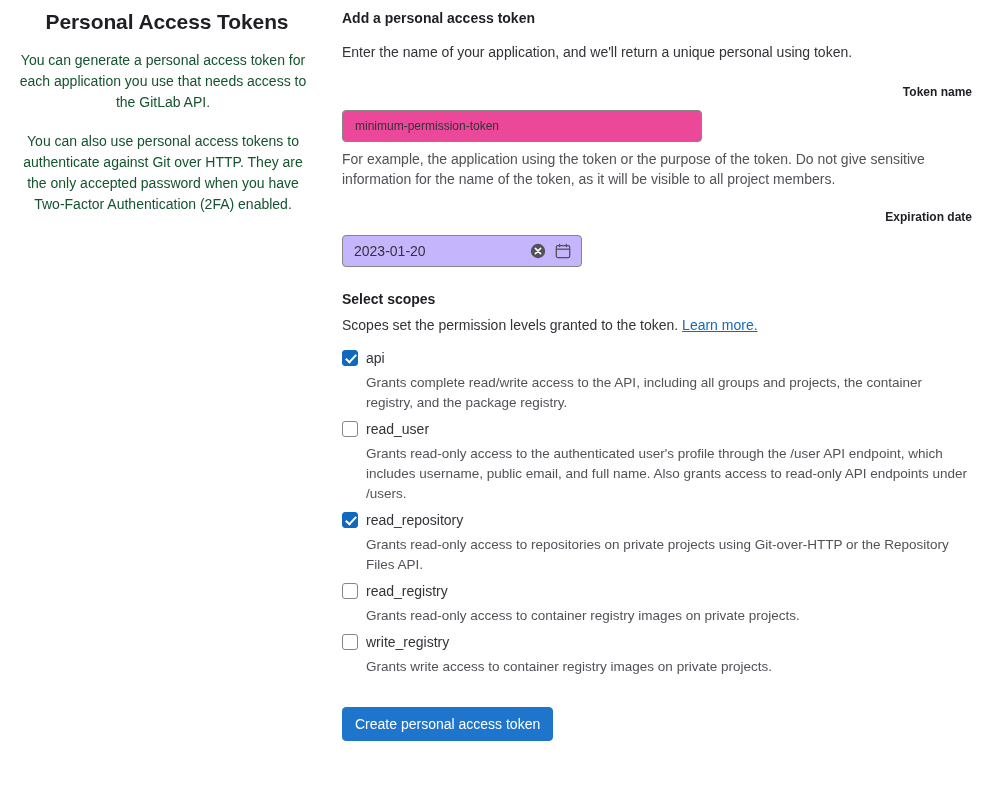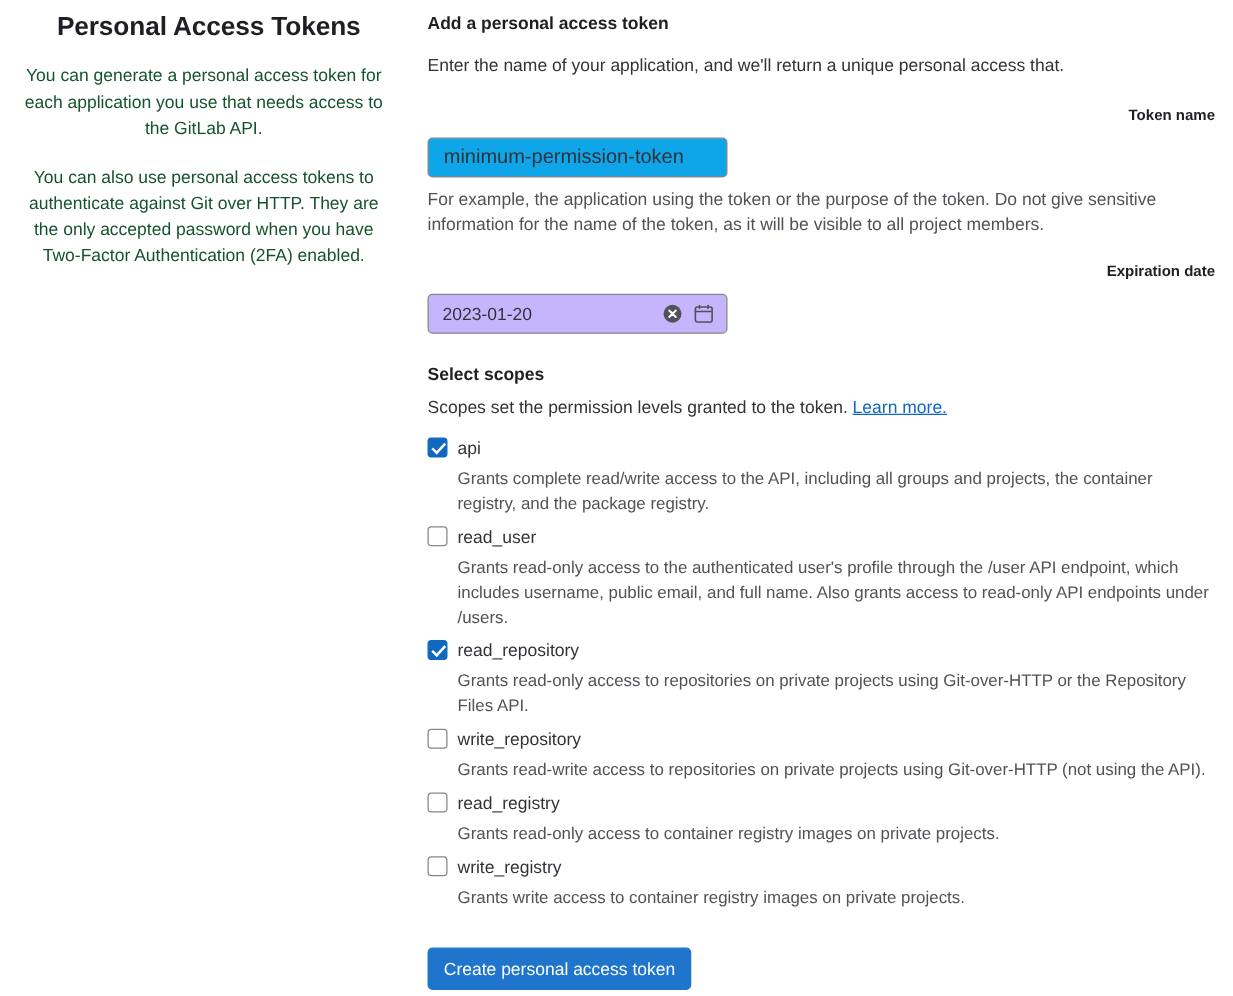--- a/index.html
+++ b/index.html
@@ -64,29 +64,29 @@
     display: block;
     font-size: 12px;
     font-weight: bold;
     color: #1f1e24;
     margin: 12px 0 8px 0;
     line-height: 20px;
     text-align: right;
   }
   .text-input {
     display: block;
-    width: 240px;
+    width: 360px;
     height: 32px;
     padding: 4px 12px;
-    font-size: 16px;
+    font-size: 12px;
     font-family: "Liberation Sans", sans-serif;
     color: #333238;
     border: 1px solid #868686;
     border-radius: 4px;
-    background: #0ea5e9;
+    background: #ec4899;
     outline: none;
   }
   .text-input::placeholder { color: #89888d; }
   .help-text {
     font-size: 14px;
     line-height: 20px;
     color: #535158;
     margin: 7px 0 18px 0;
     max-width: 625px;
   }
@@ -209,21 +209,21 @@
 <div class="page">
 
   <div class="left-col">
     <h1>Personal Access Tokens</h1>
     <p>You can generate a personal access token for each application you use that needs access to the GitLab API.</p>
     <p>You can also use personal access tokens to authenticate against Git over HTTP. They are the only accepted password when you have Two-Factor Authentication (2FA) enabled.</p>
   </div>
 
   <div class="right-col">
     <div class="form-title">Add a personal access token</div>
-    <div class="form-sub">Enter the name of your application, and we'll return a unique personal access that.</div>
+    <div class="form-sub">Enter the name of your application, and we'll return a unique personal using token.</div>
 
     <label class="field-label">Token name</label>
     <input class="text-input" type="text" value="minimum-permission-token" style="">
     <div class="help-text">For example, the application using the token or the purpose of the token. Do not give sensitive information for the name of the token, as it will be visible to all project members.</div>
 
     <label class="field-label">Expiration date</label>
     <div class="date-wrap">
       <span class="date-value">2023-01-20</span>
       <span class="date-clear">
         <svg width="16" height="16" viewBox="0 0 16 16" aria-hidden="true">
@@ -258,25 +258,20 @@
       <span class="scope-name">read_user</span>
       <div class="scope-desc">Grants read-only access to the authenticated user's profile through the /user API endpoint, which includes username, public email, and full name. Also grants access to read-only API endpoints under /users.</div>
     </div>
 
     <div class="scope-row">
       <span class="cb checked"></span>
       <span class="scope-name">read_repository</span>
       <div class="scope-desc">Grants read-only access to repositories on private projects using Git-over-HTTP or the Repository Files API.</div>
     </div>
 
-    <div class="scope-row">
-      <span class="cb"></span>
-      <span class="scope-name">write_repository</span>
-      <div class="scope-desc">Grants read-write access to repositories on private projects using Git-over-HTTP (not using the API).</div>
-    </div>
 
     <div class="scope-row">
       <span class="cb"></span>
       <span class="scope-name">read_registry</span>
       <div class="scope-desc">Grants read-only access to container registry images on private projects.</div>
     </div>
 
     <div class="scope-row">
       <span class="cb"></span>
       <span class="scope-name">write_registry</span>

